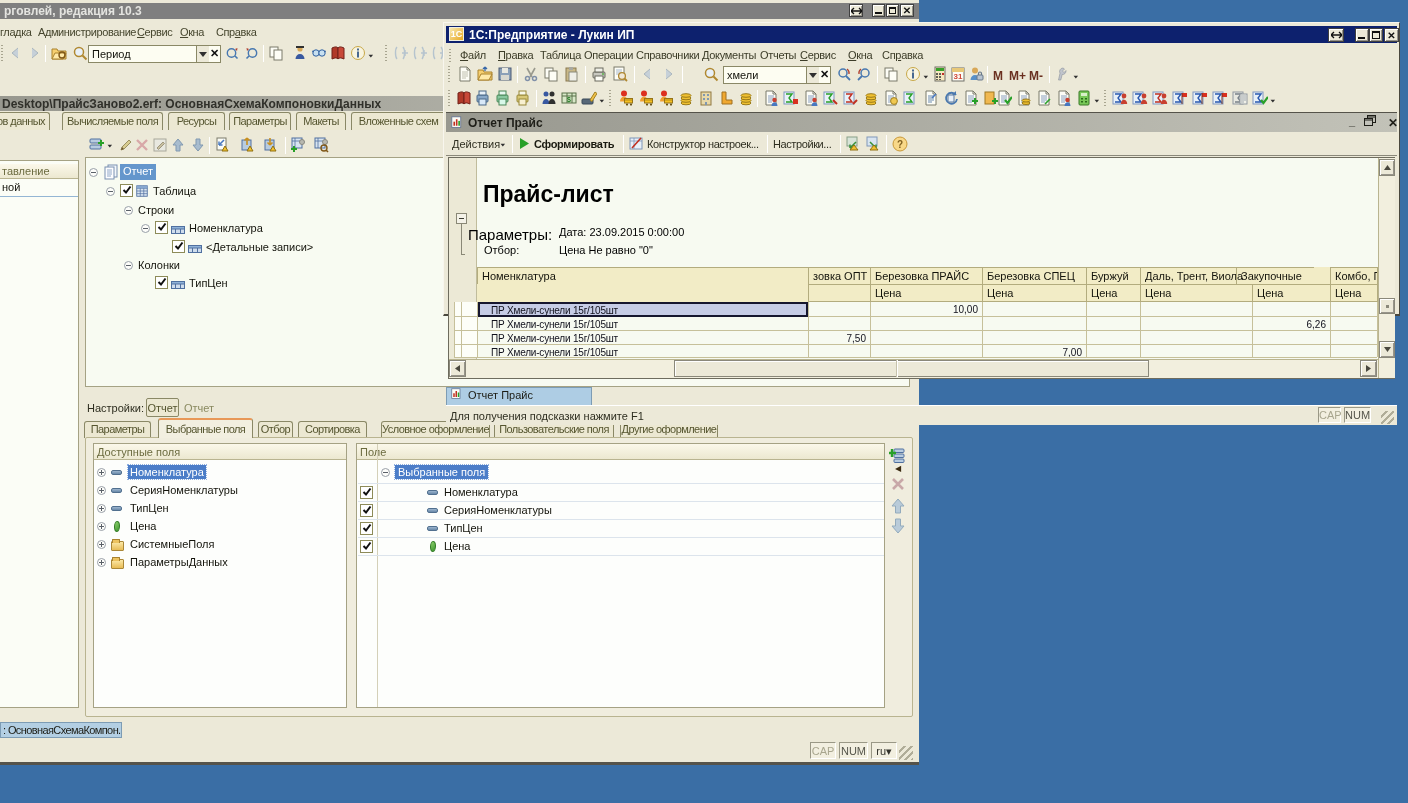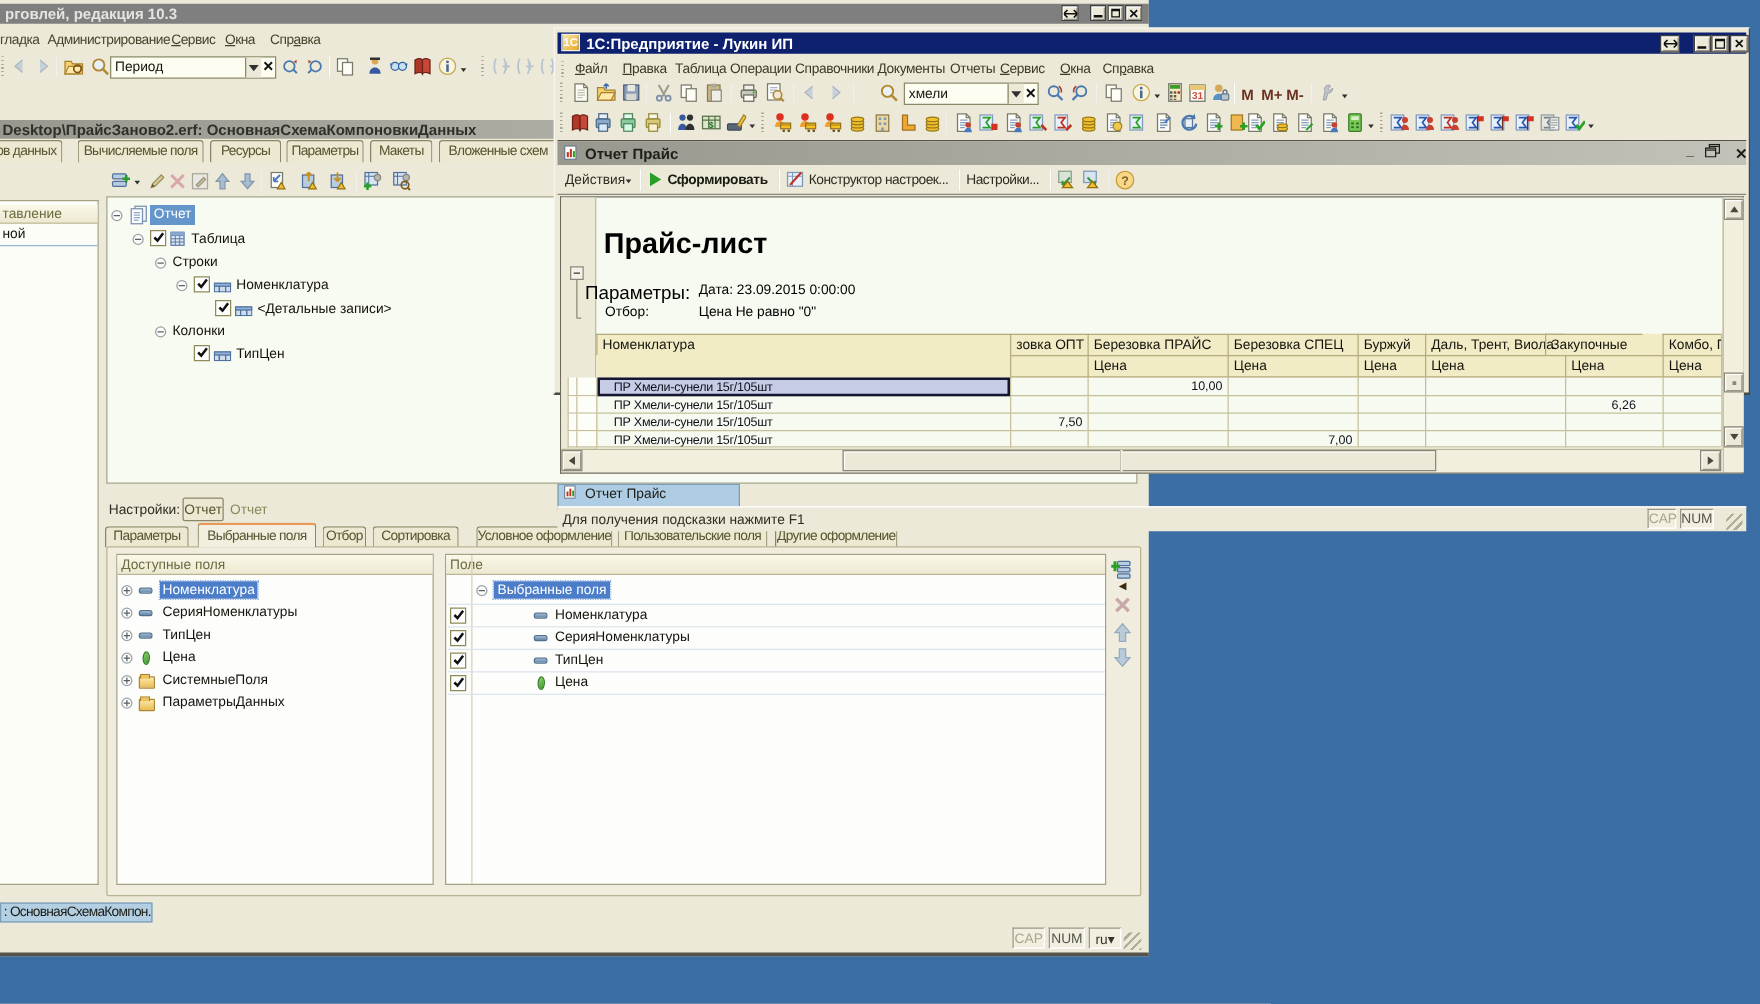--- a/index.html
+++ b/index.html
@@ -1041,21 +1041,21 @@
 <div class="abs" style="left:808px;top:279px;width:78px;height:14.5px;border-bottom:1px solid #c6c09a;border-left:1px solid #c6c09a;color:#10101c;text-align:left;padding:2px 4px 0 4px;overflow:hidden;font-size:10px"></div>
 <div class="abs" style="left:886px;top:279px;width:47px;height:14.5px;border-bottom:1px solid #c6c09a;border-left:1px solid #c6c09a;color:#10101c;text-align:left;padding:2px 4px 0 4px;overflow:hidden;font-size:10px"></div>
 <div class="abs" style="left:10px;top:293.5px;width:23px;height:14.0px;background:#fdfef8;border:1px solid #c6c09a;border-top:none;border-right:none"></div>
 <div class="abs" style="left:17px;top:293.5px;width:1px;height:14.0px;background:#c6c09a"></div>
 <div class="abs" style="left:33px;top:293.5px;width:331px;height:14.0px;border-bottom:1px solid #c6c09a;border-left:1px solid #c6c09a;color:#10101c;text-align:left;padding:2px 4px 0 4px;overflow:hidden;font-size:10px"></div>
 <div class="abs" style="left:364px;top:293.5px;width:62px;height:14.0px;border-bottom:1px solid #c6c09a;border-left:1px solid #c6c09a;color:#10101c;text-align:left;padding:2px 4px 0 4px;overflow:hidden;font-size:10px"></div>
 <div class="abs" style="left:426px;top:293.5px;width:112px;height:14.0px;border-bottom:1px solid #c6c09a;border-left:1px solid #c6c09a;color:#10101c;text-align:left;padding:2px 4px 0 4px;overflow:hidden;font-size:10px"></div>
 <div class="abs" style="left:538px;top:293.5px;width:104px;height:14.0px;border-bottom:1px solid #c6c09a;border-left:1px solid #c6c09a;color:#10101c;text-align:left;padding:2px 4px 0 4px;overflow:hidden;font-size:10px"></div>
 <div class="abs" style="left:642px;top:293.5px;width:54px;height:14.0px;border-bottom:1px solid #c6c09a;border-left:1px solid #c6c09a;color:#10101c;text-align:left;padding:2px 4px 0 4px;overflow:hidden;font-size:10px"></div>
 <div class="abs" style="left:696px;top:293.5px;width:112px;height:14.0px;border-bottom:1px solid #c6c09a;border-left:1px solid #c6c09a;color:#10101c;text-align:left;padding:2px 4px 0 4px;overflow:hidden;font-size:10px"></div>
-<div class="abs" style="left:808px;top:293.5px;width:78px;height:14.0px;border-bottom:1px solid #c6c09a;border-left:1px solid #c6c09a;color:#10101c;text-align:center;padding:2px 4px 0 19px;overflow:hidden;font-size:10px">6,26</div>
+<div class="abs" style="left:808px;top:293.5px;width:78px;height:14.0px;border-bottom:1px solid #c6c09a;border-left:1px solid #c6c09a;color:#10101c;text-align:right;padding:2px 4px 0 19px;overflow:hidden;font-size:10px">6,26</div>
 <div class="abs" style="left:886px;top:293.5px;width:47px;height:14.0px;border-bottom:1px solid #c6c09a;border-left:1px solid #c6c09a;color:#10101c;text-align:left;padding:2px 4px 0 4px;overflow:hidden;font-size:10px"></div>
 <div class="abs" style="left:47px;top:295.5px;color:#10101c;font-size:10px;letter-spacing:-0.2px">ПР Хмели-сунели 15г/105шт</div>
 <div class="abs" style="left:10px;top:307.5px;width:23px;height:14.0px;background:#fdfef8;border:1px solid #c6c09a;border-top:none;border-right:none"></div>
 <div class="abs" style="left:17px;top:307.5px;width:1px;height:14.0px;background:#c6c09a"></div>
 <div class="abs" style="left:33px;top:307.5px;width:331px;height:14.0px;border-bottom:1px solid #c6c09a;border-left:1px solid #c6c09a;color:#10101c;text-align:left;padding:2px 4px 0 4px;overflow:hidden;font-size:10px"></div>
 <div class="abs" style="left:364px;top:307.5px;width:62px;height:14.0px;border-bottom:1px solid #c6c09a;border-left:1px solid #c6c09a;color:#10101c;text-align:right;padding:2px 4px 0 4px;overflow:hidden;font-size:10px">7,50</div>
 <div class="abs" style="left:426px;top:307.5px;width:112px;height:14.0px;border-bottom:1px solid #c6c09a;border-left:1px solid #c6c09a;color:#10101c;text-align:left;padding:2px 4px 0 4px;overflow:hidden;font-size:10px"></div>
 <div class="abs" style="left:538px;top:307.5px;width:104px;height:14.0px;border-bottom:1px solid #c6c09a;border-left:1px solid #c6c09a;color:#10101c;text-align:left;padding:2px 4px 0 4px;overflow:hidden;font-size:10px"></div>
 <div class="abs" style="left:642px;top:307.5px;width:54px;height:14.0px;border-bottom:1px solid #c6c09a;border-left:1px solid #c6c09a;color:#10101c;text-align:left;padding:2px 4px 0 4px;overflow:hidden;font-size:10px"></div>
 <div class="abs" style="left:696px;top:307.5px;width:112px;height:14.0px;border-bottom:1px solid #c6c09a;border-left:1px solid #c6c09a;color:#10101c;text-align:left;padding:2px 4px 0 4px;overflow:hidden;font-size:10px"></div>

